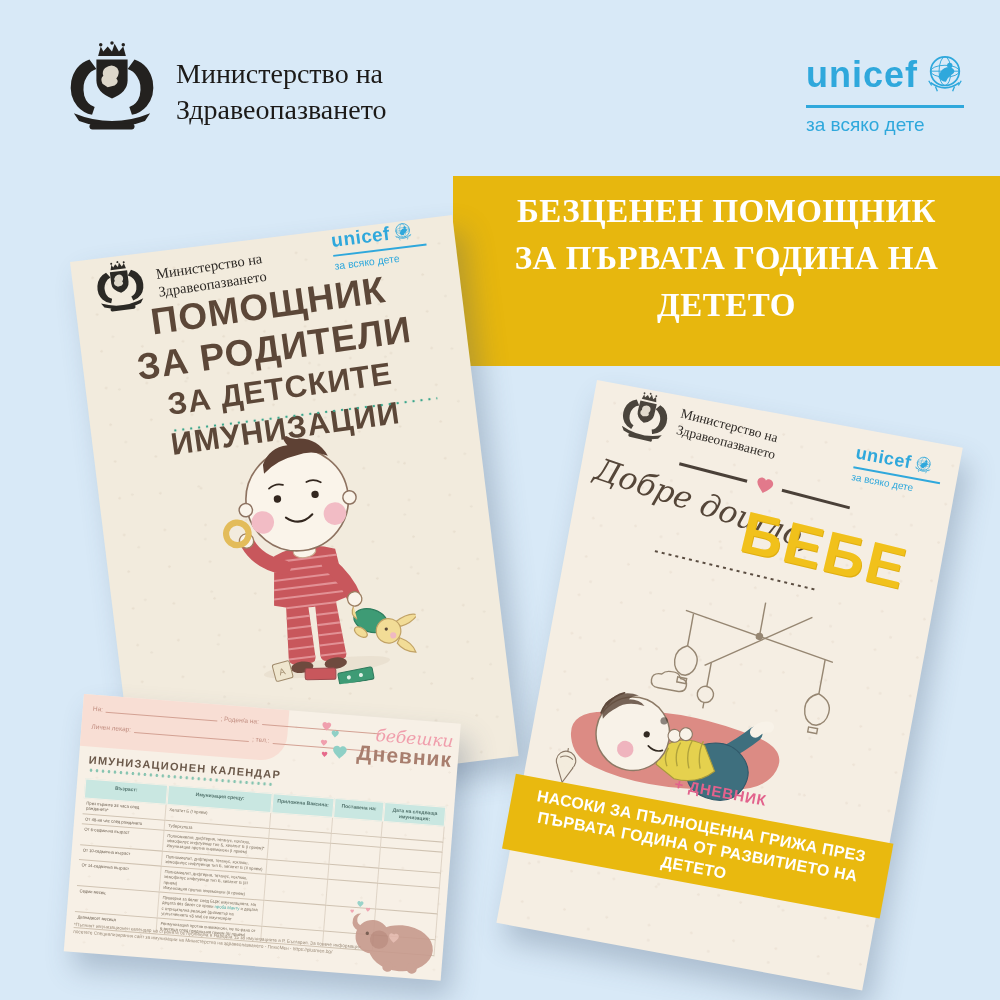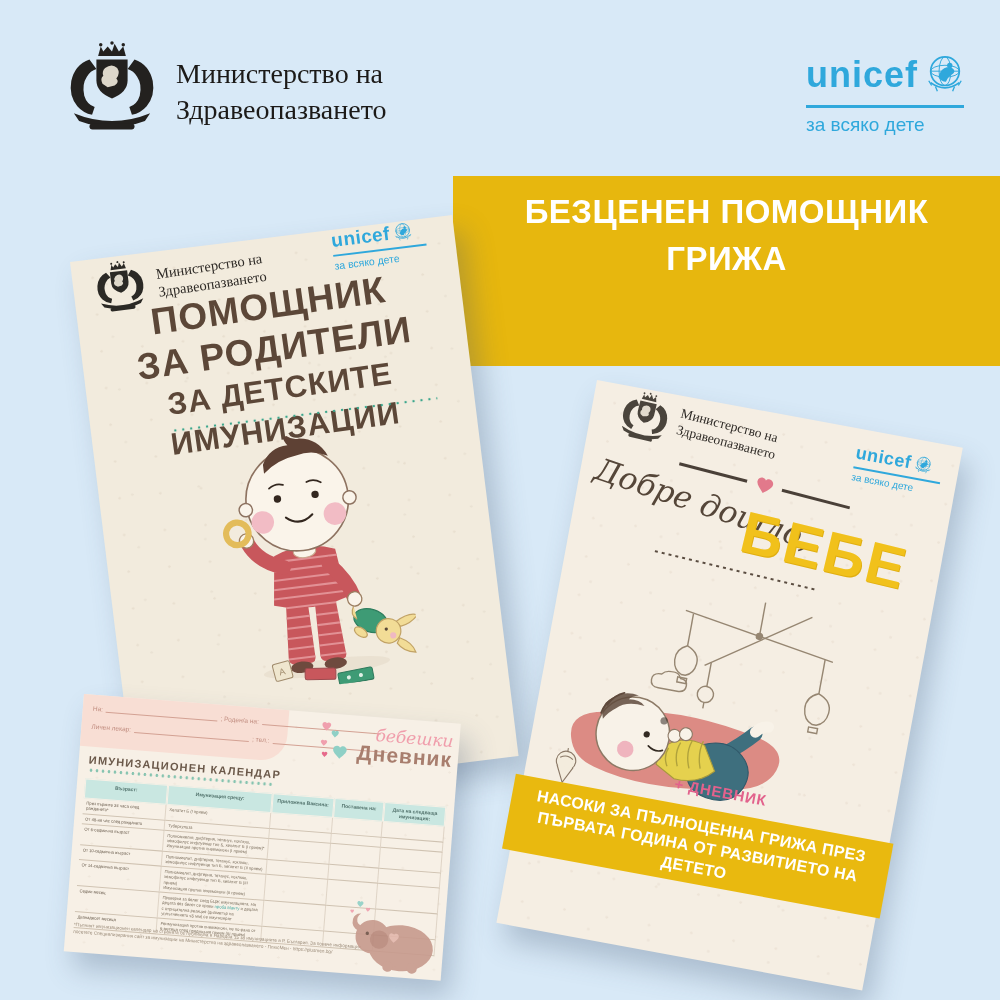--- a/index.html
+++ b/index.html
@@ -17,21 +17,21 @@
     background-size:43px 39px,61px 57px;}
   
   .ministry-name{font-family:"Liberation Serif",serif;color:#1c1a18;}
   #hdr-ministry-text{left:176px;top:56px;font-size:28px;line-height:36px;}
   .unicef-blue{color:#2FA8DC;}
   #hdr-unicef{left:806px;top:52px;width:160px;}
   .uni-row{display:flex;align-items:center;gap:6px;}
   .uni-word{font-weight:700;letter-spacing:1px;}
   .uni-rule{background:#2FA8DC;height:3px;margin:7px 0 6px 0;}
   
-  #top-banner{left:453px;top:176px;width:547px;height:190px;background:#E7B70E;}
+  #top-banner{left:453px;top:176px;width:547px;height:190px;background:#E7B70E;font-family:Liberation Serif, serif;}
   #top-banner .bl{color:#fff;font-weight:800;font-size:33px;line-height:47px;
                   text-align:center;letter-spacing:.5px;}
   #top-banner .wrap{padding-top:12px;}
   
   #booklet-left{left:70px;top:262px;width:385px;height:545px;transform:rotate(-7deg);
                 transform-origin:0 0;z-index:2;}
   #bl-title{left:0;right:0;top:46px;text-align:center;color:#5C4738;font-weight:800;
             transform:rotate(-1deg);letter-spacing:1px;}
   #bl-title .t1{font-size:37px;line-height:43px;}
   #bl-title .t2{font-size:31px;line-height:40px;}
@@ -128,21 +128,22 @@
         <use href="#unicef-globe"></use>
       </svg>
     </div>
     <div class="uni-rule" style="width:158px"></div>
     <div class="unicef-blue" style="font-size:19px">за всяко дете</div>
   </div>
 
   <div class="abs" id="top-banner">
     <div class="wrap">
       <div class="bl">БЕЗЦЕНЕН ПОМОЩНИК</div>
-      <div class="bl">ГРИЖА</div>
+      <div class="bl">ЗА ПЪРВАТА ГОДИНА НА</div>
+      <div class="bl">ДЕТЕТО</div>
     </div>
   </div>
 
   <div class="sheet paper" id="booklet-left">
     <svg class="abs" style="left:18px;top:4px" width="58" height="54" viewBox="0 0 120 106">
       <use href="#coat-of-arms" fill="#2b2925"></use>
     </svg>
     <div class="abs mini-ministry" style="left:84px;top:12px;transform:rotate(-1.5deg)">
       <div>Министерство на</div>
       <div>Здравеопазването</div>

